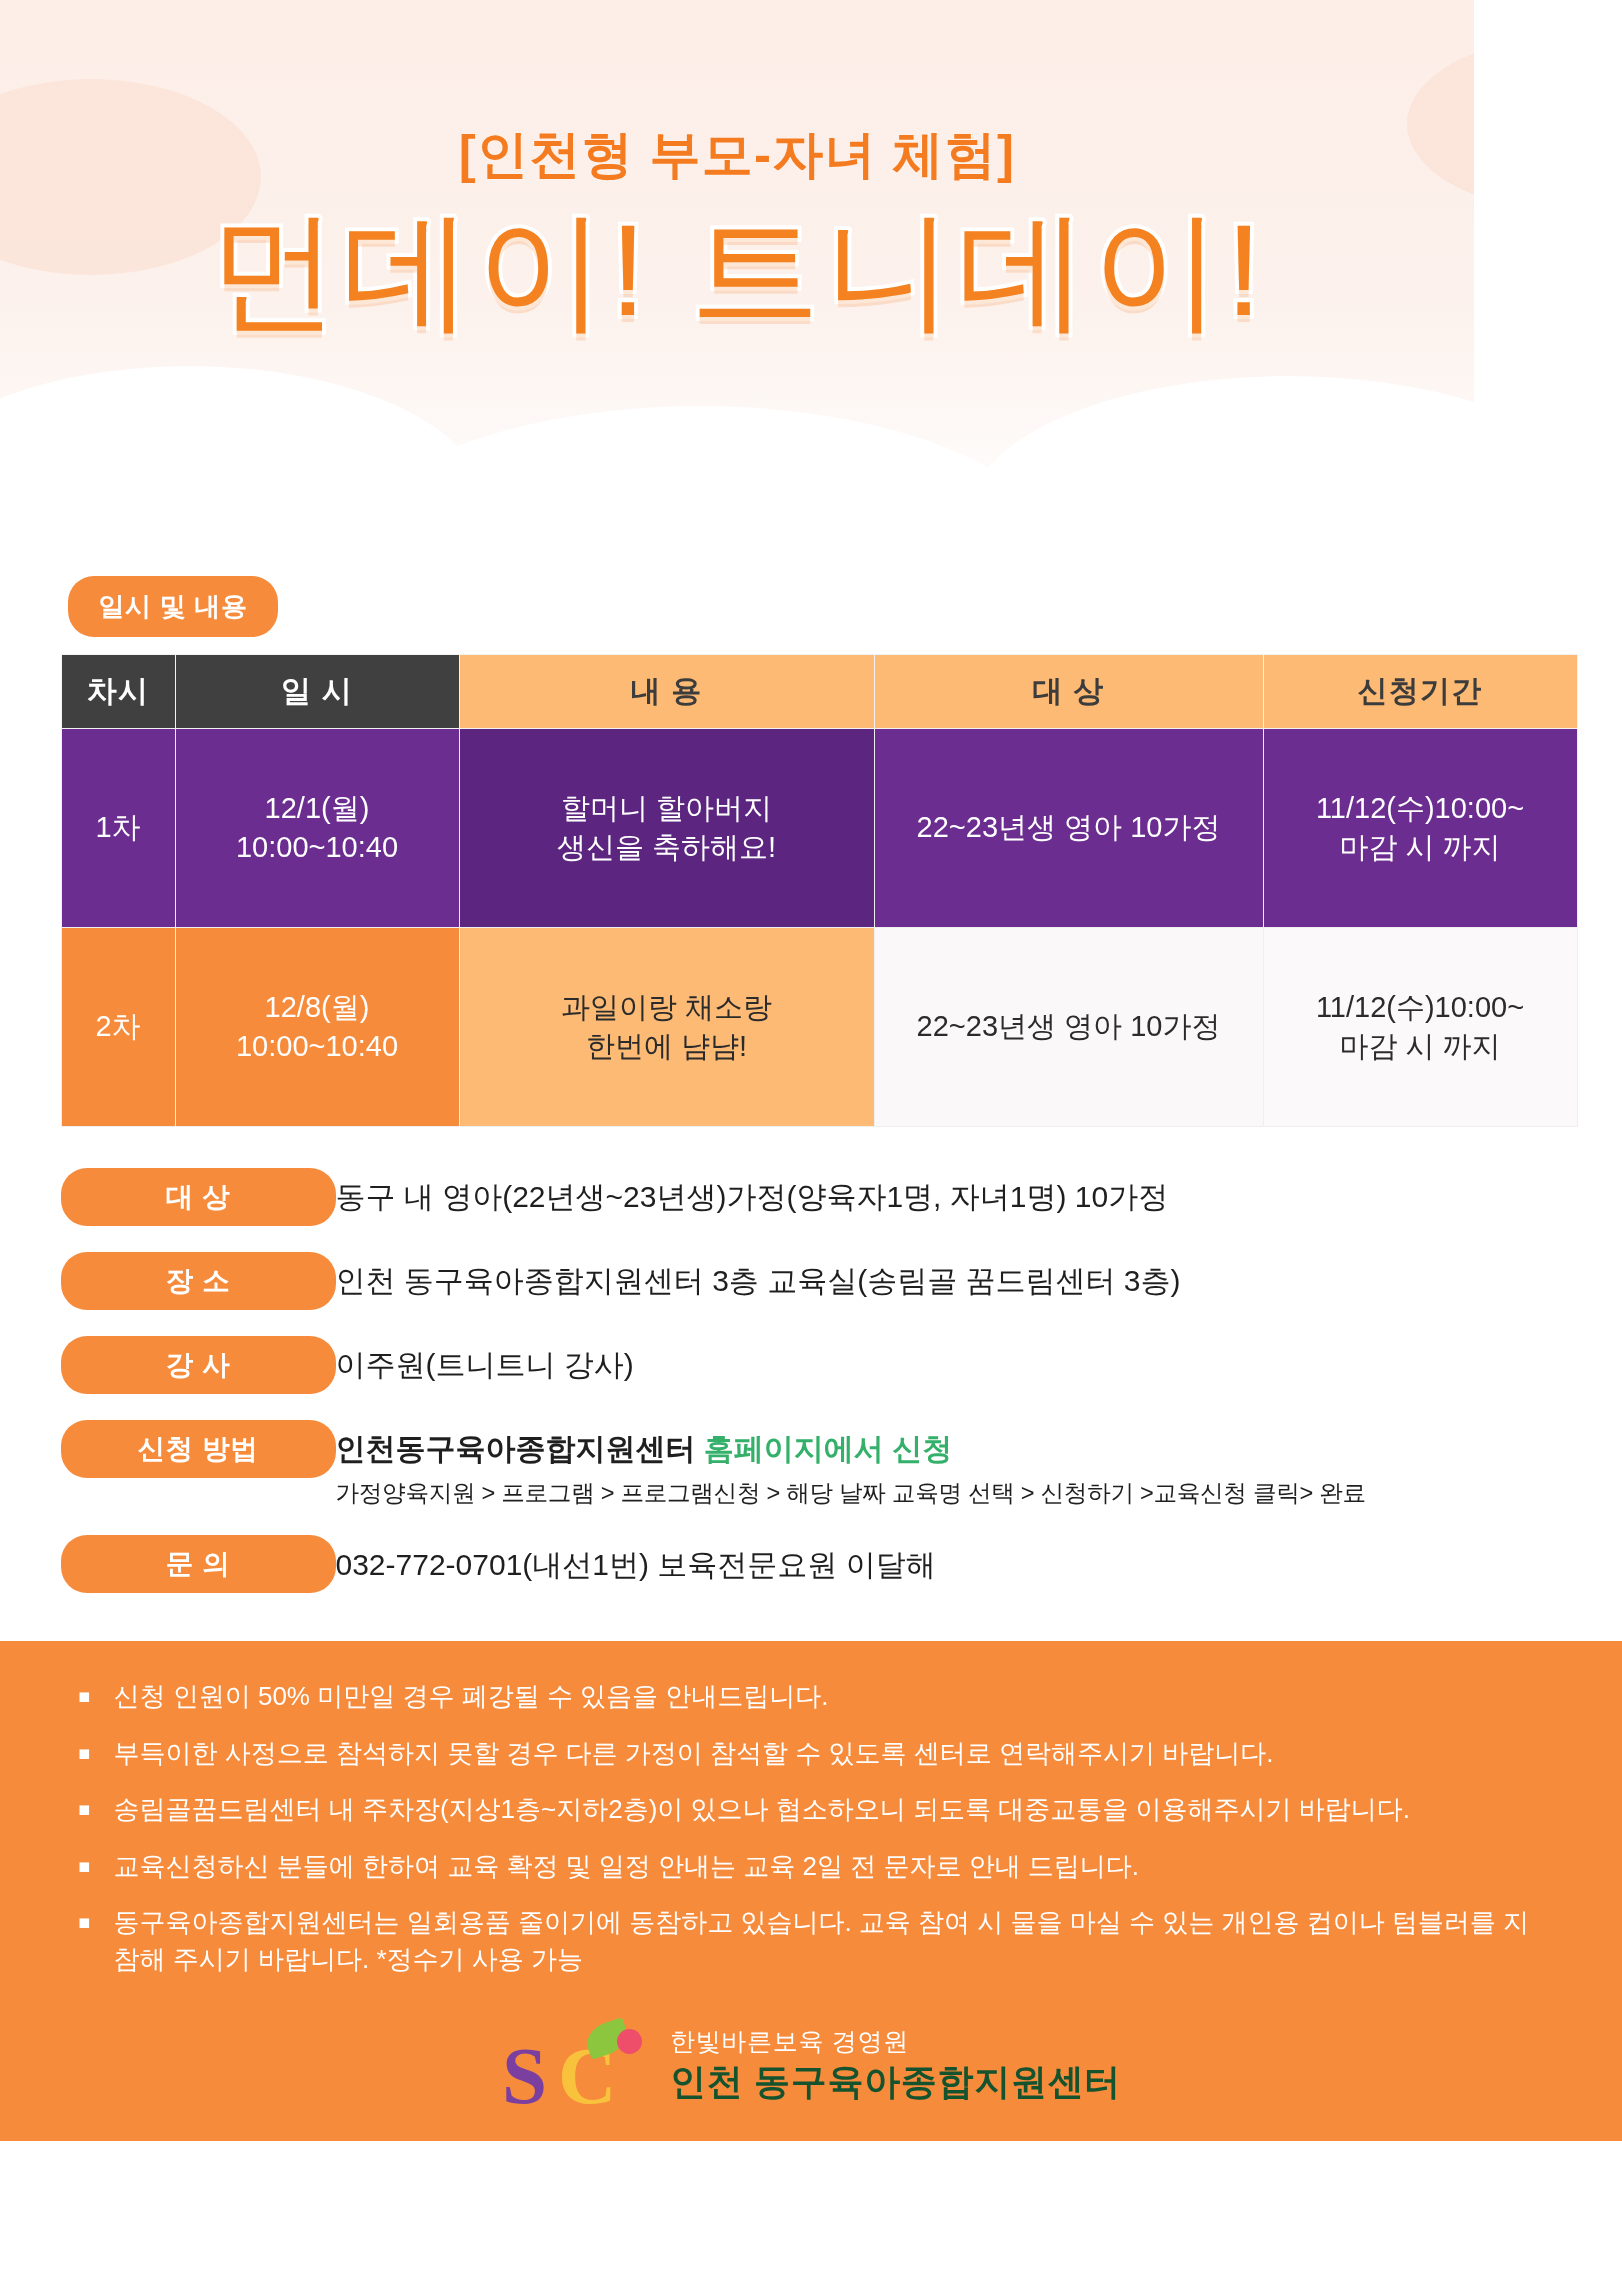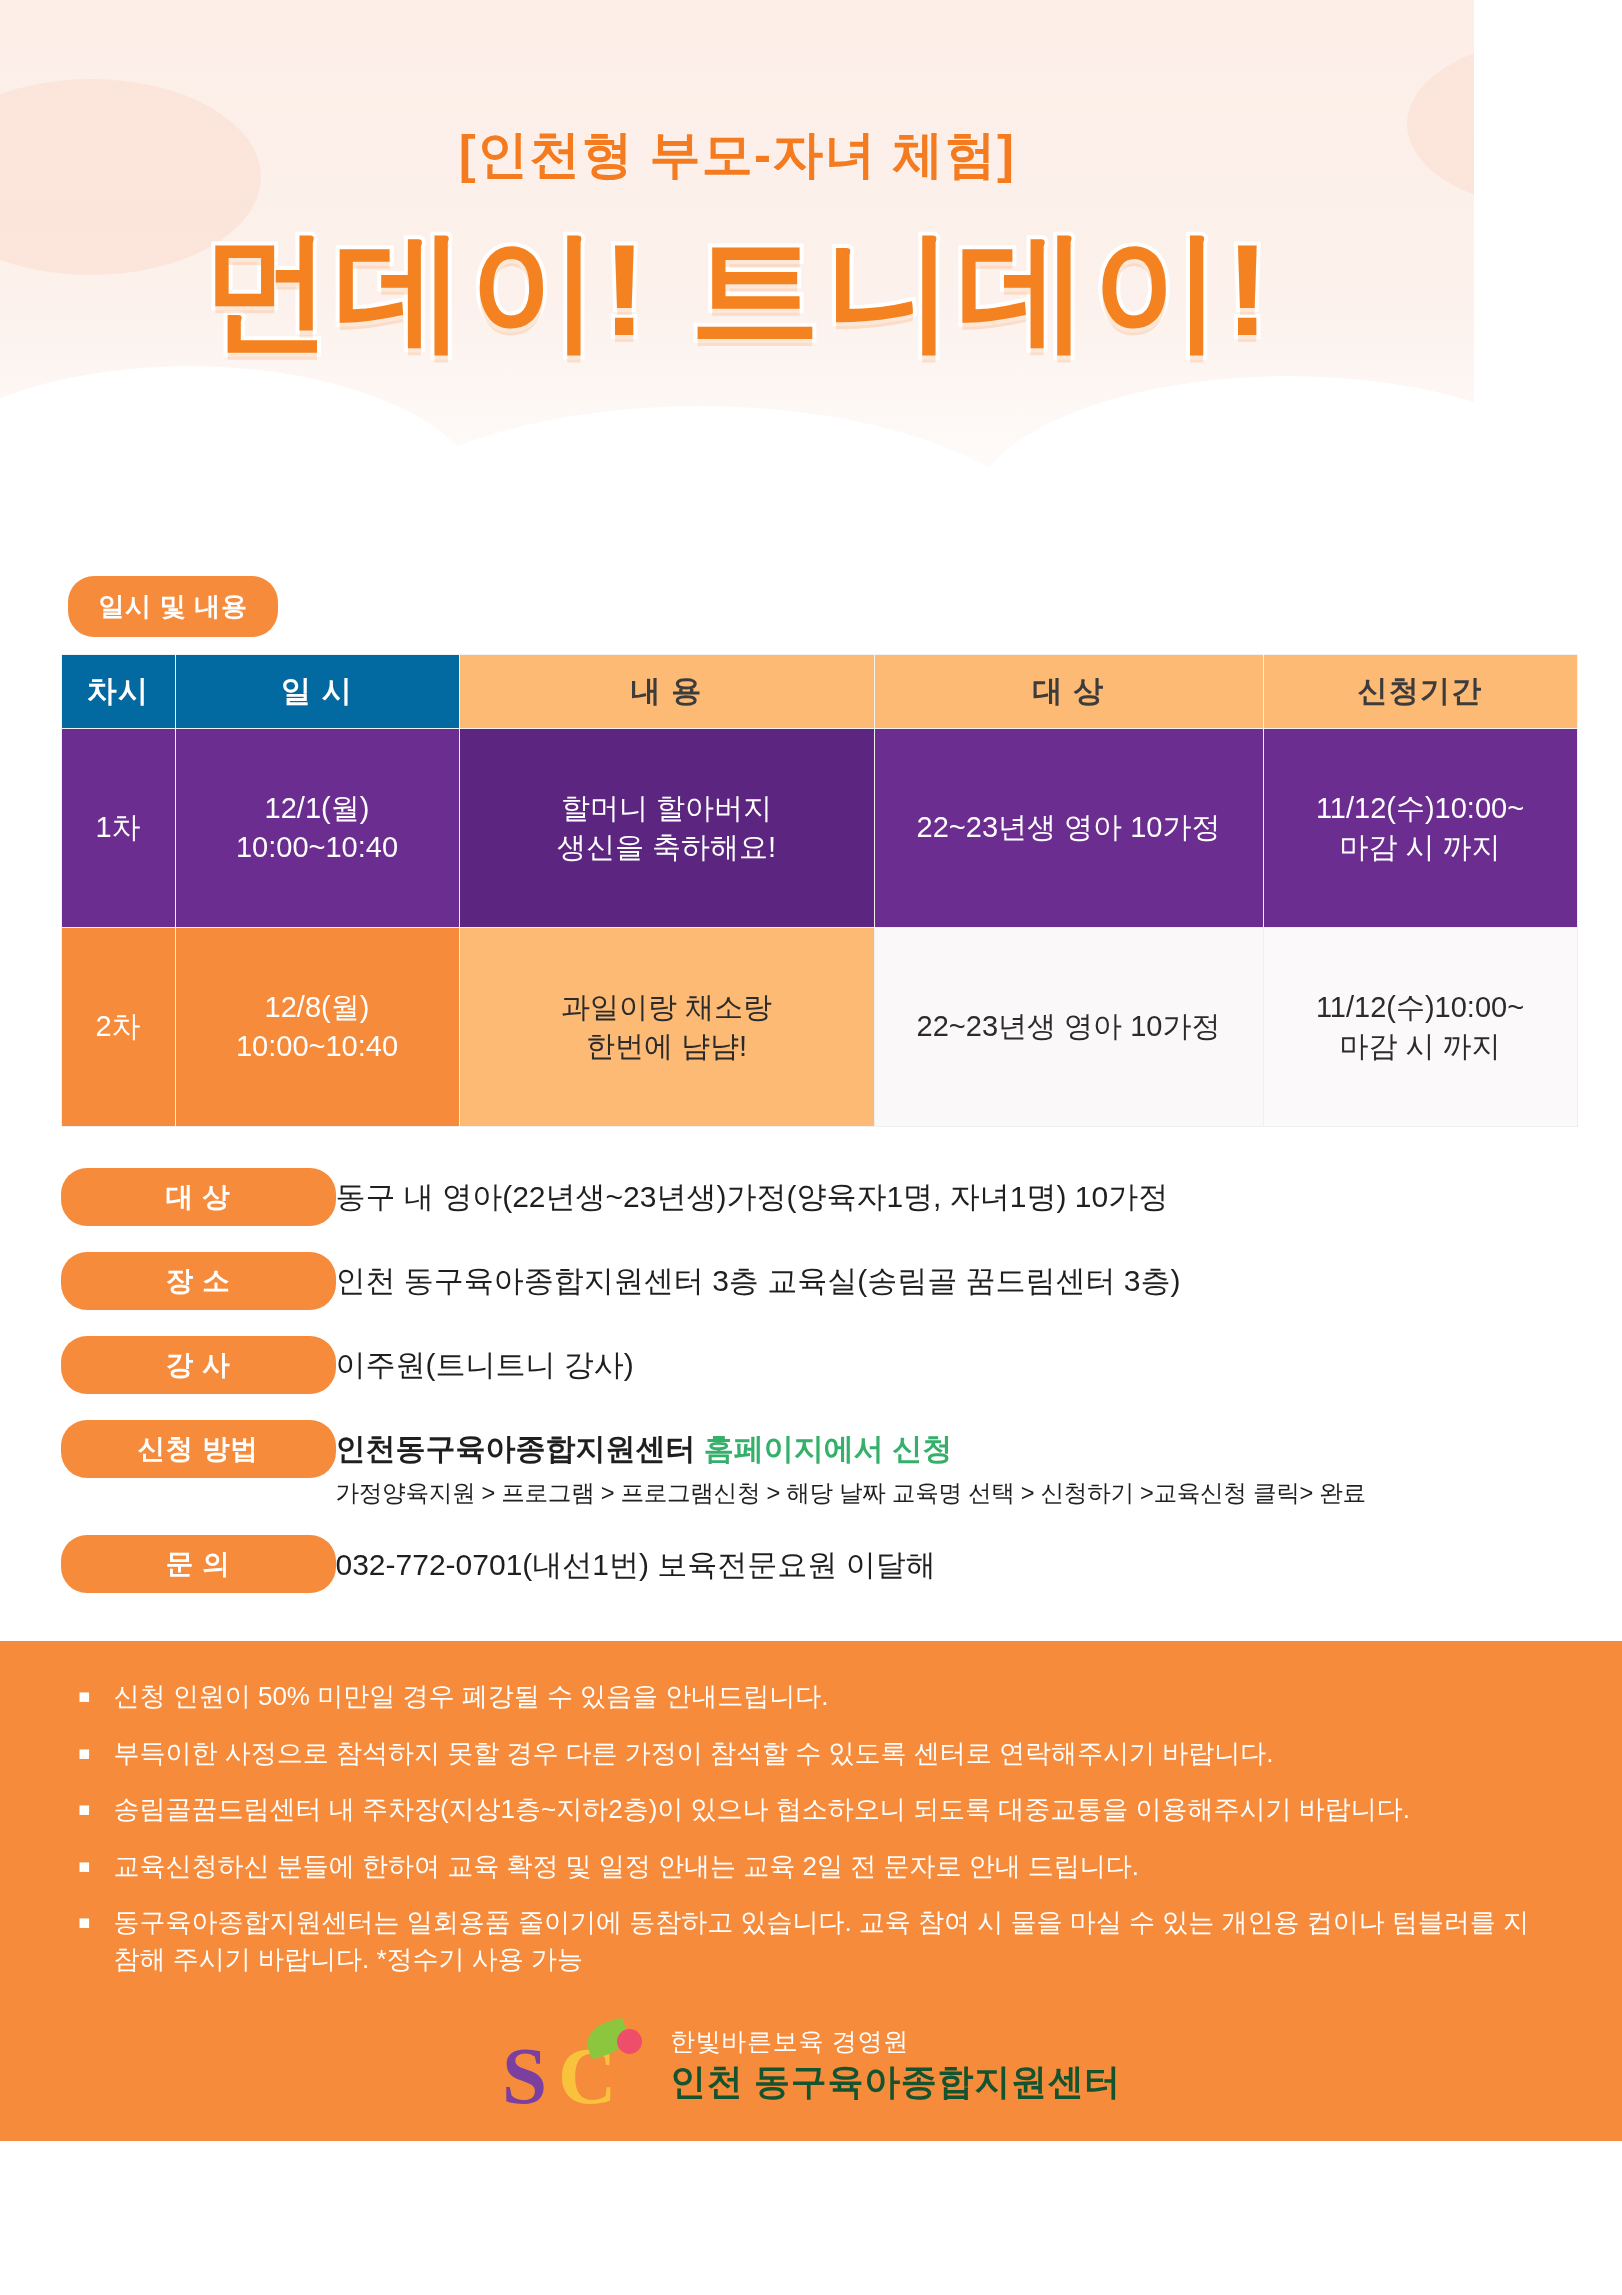--- a/index.html
+++ b/index.html
@@ -50,23 +50,23 @@
     padding-top: 121px;
   }
   .kicker {
     font-size: 51px;
     font-weight: bold;
     color: #f47b20;
     letter-spacing: 1.3px;
     text-shadow: 0 0 1.3px #fff;
   }
   .bigtitle {
-    margin-top: 32px;
+    margin-top: 12px;
     font-size: 130px;
-    font-weight: bold;
+    font-weight: normal;
     color: #f58220;
     letter-spacing: 3.9px;
     line-height: 1.06;
     -webkit-text-stroke: 7.9px #ffffff;
     paint-order: stroke fill;
     text-shadow: 0 6.5px 0 rgba(244,123,32,.18);
     text-align: center;
   }
 
   
@@ -97,21 +97,21 @@
     width: 1502px;
   }
   .sec-title { margin: 39px 0 17px 7.9px; }
 
   table.schedule {
     width: 1502px;
     border-collapse: collapse;
     table-layout: fixed;
   }
   table.schedule th {
-    background: #0369a1;
+    background: #404040;
     color: #ffffff;
     font-size: 30px;
     font-weight: bold;
     height: 71px;
     border: 1.3px solid #f2f2f2;
     letter-spacing: 1.3px;
   }
   table.schedule th.light {
     background: #fdba74;
     color: #3c3c3c;

